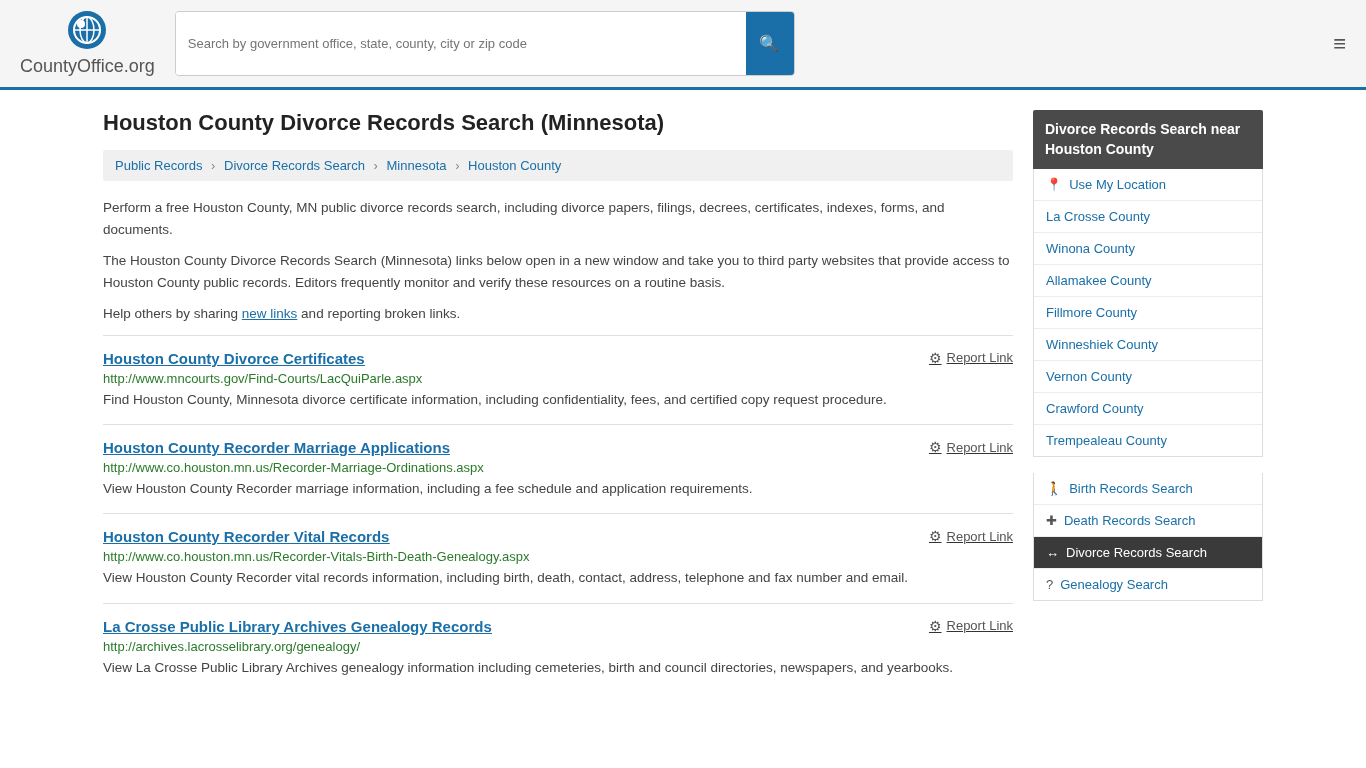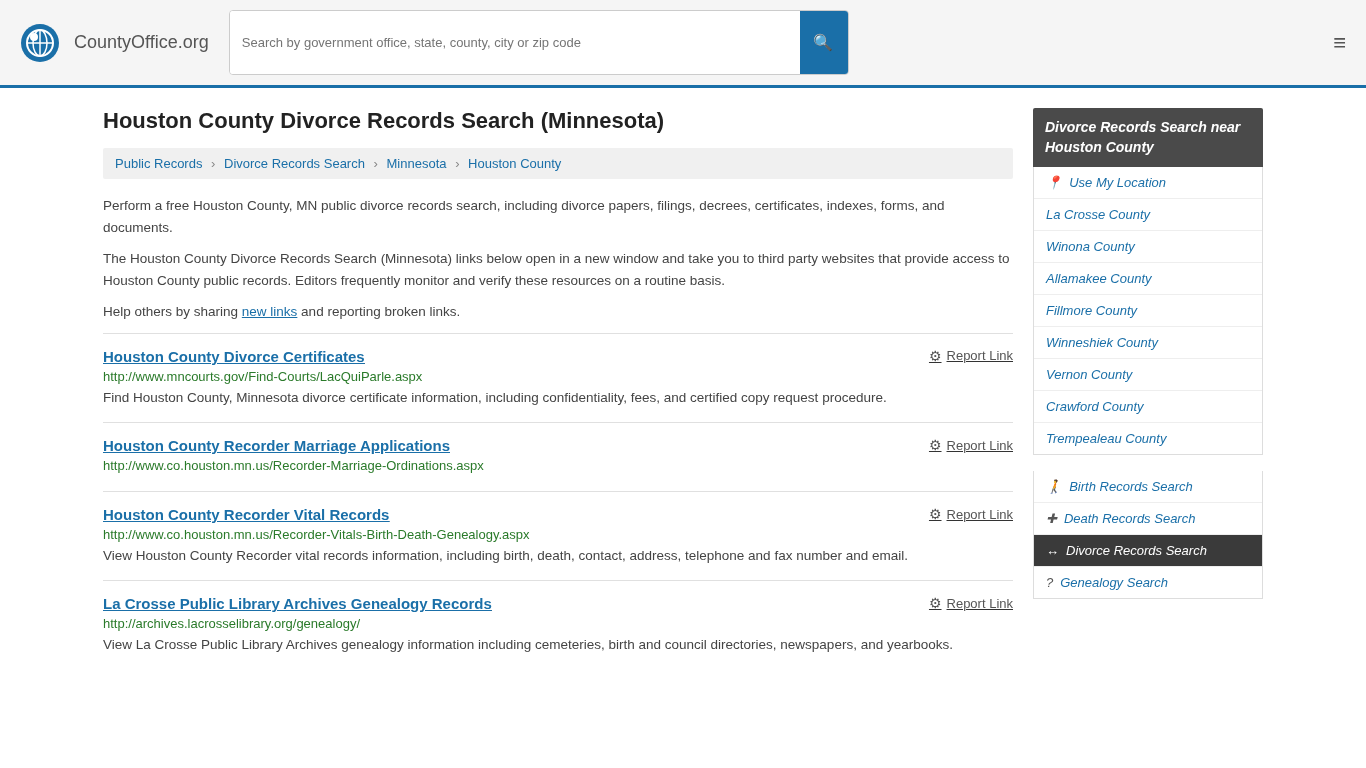--- a/index.html
+++ b/index.html
@@ -10,22 +10,23 @@
       background: #f5f5f5;
       border-bottom: 3px solid #1a6fa8;
       padding: 10px 20px;
       display: flex;
       align-items: center;
       gap: 20px;
     }
     .logo-area {
       display: flex;
       align-items: center;
-      gap: 14px;
+      gap: 6px;
       text-decoration: none;
+      flex-direction: column;
     }
     .logo-icon {
       width: 40px;
       height: 40px;
     }
     .logo-text {
       font-size: 18px;
       font-weight: bold;
       color: #1a6fa8;
     }
@@ -151,21 +152,20 @@
       line-height: 1.5;
     }
 
     
     .sidebar {
       width: 230px;
       flex-shrink: 0;
     }
     .sidebar-section {
       margin-bottom: 16px;
-      font-style: italic;
     }
     .sidebar-header {
       background: #4a4a4a;
       color: #fff;
       font-size: 14px;
       font-weight: bold;
       padding: 10px 12px;
       border-radius: 2px 2px 0 0;
       line-height: 1.4;
     }
@@ -262,20 +262,21 @@
 
     <div class="record-item">
       <div class="record-header">
         <span class="record-title">Houston County Recorder Marriage Applications</span>
         <span class="report-link">
           <span class="report-link-icon">⚙</span>
           <span>Report Link</span>
         </span>
       </div>
       <div class="record-url">http://www.co.houston.mn.us/Recorder-Marriage-Ordinations.aspx</div>
+      <div class="record-desc">View Houston County Recorder marriage information, including a fee schedule and application requirements.</div>
     </div>
 
     <div class="record-item">
       <div class="record-header">
         <span class="record-title">Houston County Recorder Vital Records</span>
         <span class="report-link">
           <span class="report-link-icon">⚙</span>
           <span>Report Link</span>
         </span>
       </div>

